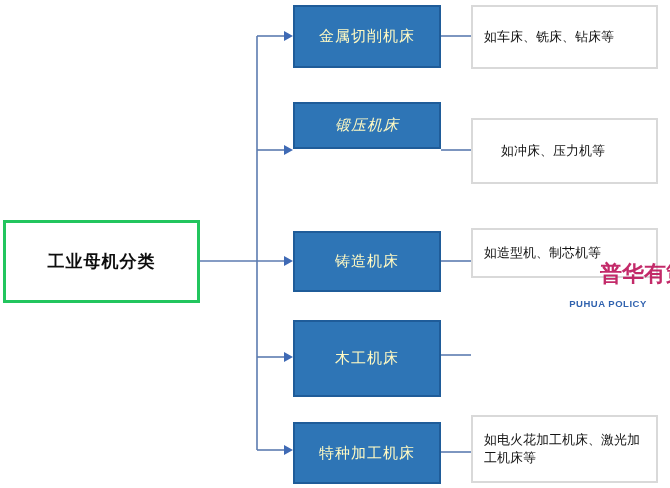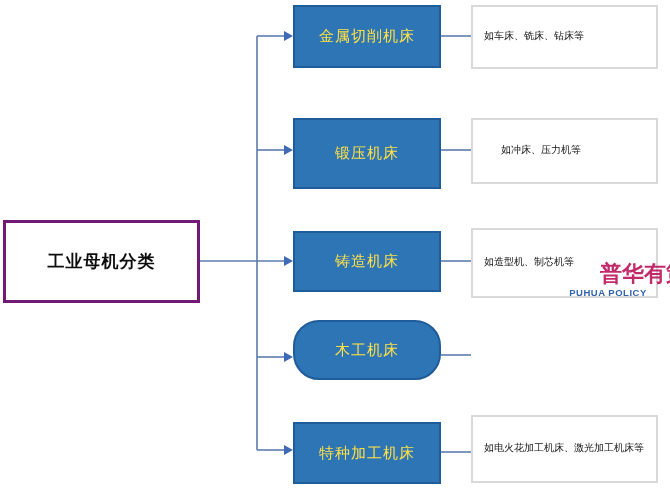--- a/index.html
+++ b/index.html
@@ -10,58 +10,58 @@
     font-family:"Liberation Sans","DejaVu Sans",sans-serif;
     overflow:hidden;
   }
   svg.connectors{
     position:absolute;left:0;top:0;width:670px;height:488px;
     pointer-events:none;
   }
   .root-box{
     position:absolute;left:3px;top:220px;width:197px;height:83px;
     box-sizing:border-box;
-    background:#ffffff;border:3px solid #701a75;
+    background:#ffffff;border:3px solid #22c55e;
     display:flex;align-items:center;justify-content:center;
   }
   .root-box span{
     font-size:17px;font-weight:bold;color:#0d0d0d;letter-spacing:1px;
   }
   .node{
     position:absolute;left:293px;width:148px;
     box-sizing:border-box;
     background:#2E75B6;border:2px solid #1F5C99;
     display:flex;align-items:center;justify-content:center;
   }
-  .node span{font-size:15px;color:#fde047;letter-spacing:1px;text-align:center;}
+  .node span{font-size:15px;color:#fef9c3;letter-spacing:1px;text-align:center;}
   .desc{
     position:absolute;left:471px;width:187px;
     box-sizing:border-box;
     background:#ffffff;border:2px solid #D9D9D9;
     display:flex;align-items:center;
     padding:4px 8px 4px 11px;
   }
-  .desc span{font-size:10px;color:#141414;line-height:1.35;font-family:Liberation Mono, monospace;}
+  .desc span{font-size:13px;color:#141414;line-height:1.35;}
   .n1{top:5px;height:63px;}   .d1{top:5px;height:64px;}
-  .n2{top:118px;height:71px;} .d2{top:118px;height:66px;padding-left:28px;}
-  .n3{top:231px;height:61px;} .d3{top:228px;height:70px;}
-  .n4{top:320px;height:60px;border-radius:26px;} .d4{top:325px;height:65px;}
+  .n2{top:102px;height:47px;font-style:italic;} .d2{top:118px;height:66px;padding-left:28px;}
+  .n3{top:231px;height:61px;} .d3{top:228px;height:50px;}
+  .n4{top:320px;height:77px;} .d4{top:325px;height:65px;}
   .n5{top:422px;height:62px;} .d5{top:415px;height:68px;}
   .watermark{
     position:absolute;left:560px;top:262px;width:96px;
     text-align:center;z-index:5;opacity:0.92;
   }
   .watermark .wm-cn{
     font-size:22px;font-weight:bold;color:#be185d;line-height:1.1;
     white-space:nowrap;
     margin-left:40px;
   }
   .watermark .wm-en{
     font-size:9.5px;font-weight:bold;color:#1F55A8;letter-spacing:0.5px;
-    white-space:nowrap;margin-top:1px;
+    white-space:nowrap;margin-top:12px;
   }
 </style>
 </head>
 <body>
 
 <div class="canvas">
 
   <svg class="connectors" viewBox="0 0 670 488">
     <g stroke="#5C7BB0" stroke-width="1.6" fill="none">
       <path d="M257 36 V450"></path>

